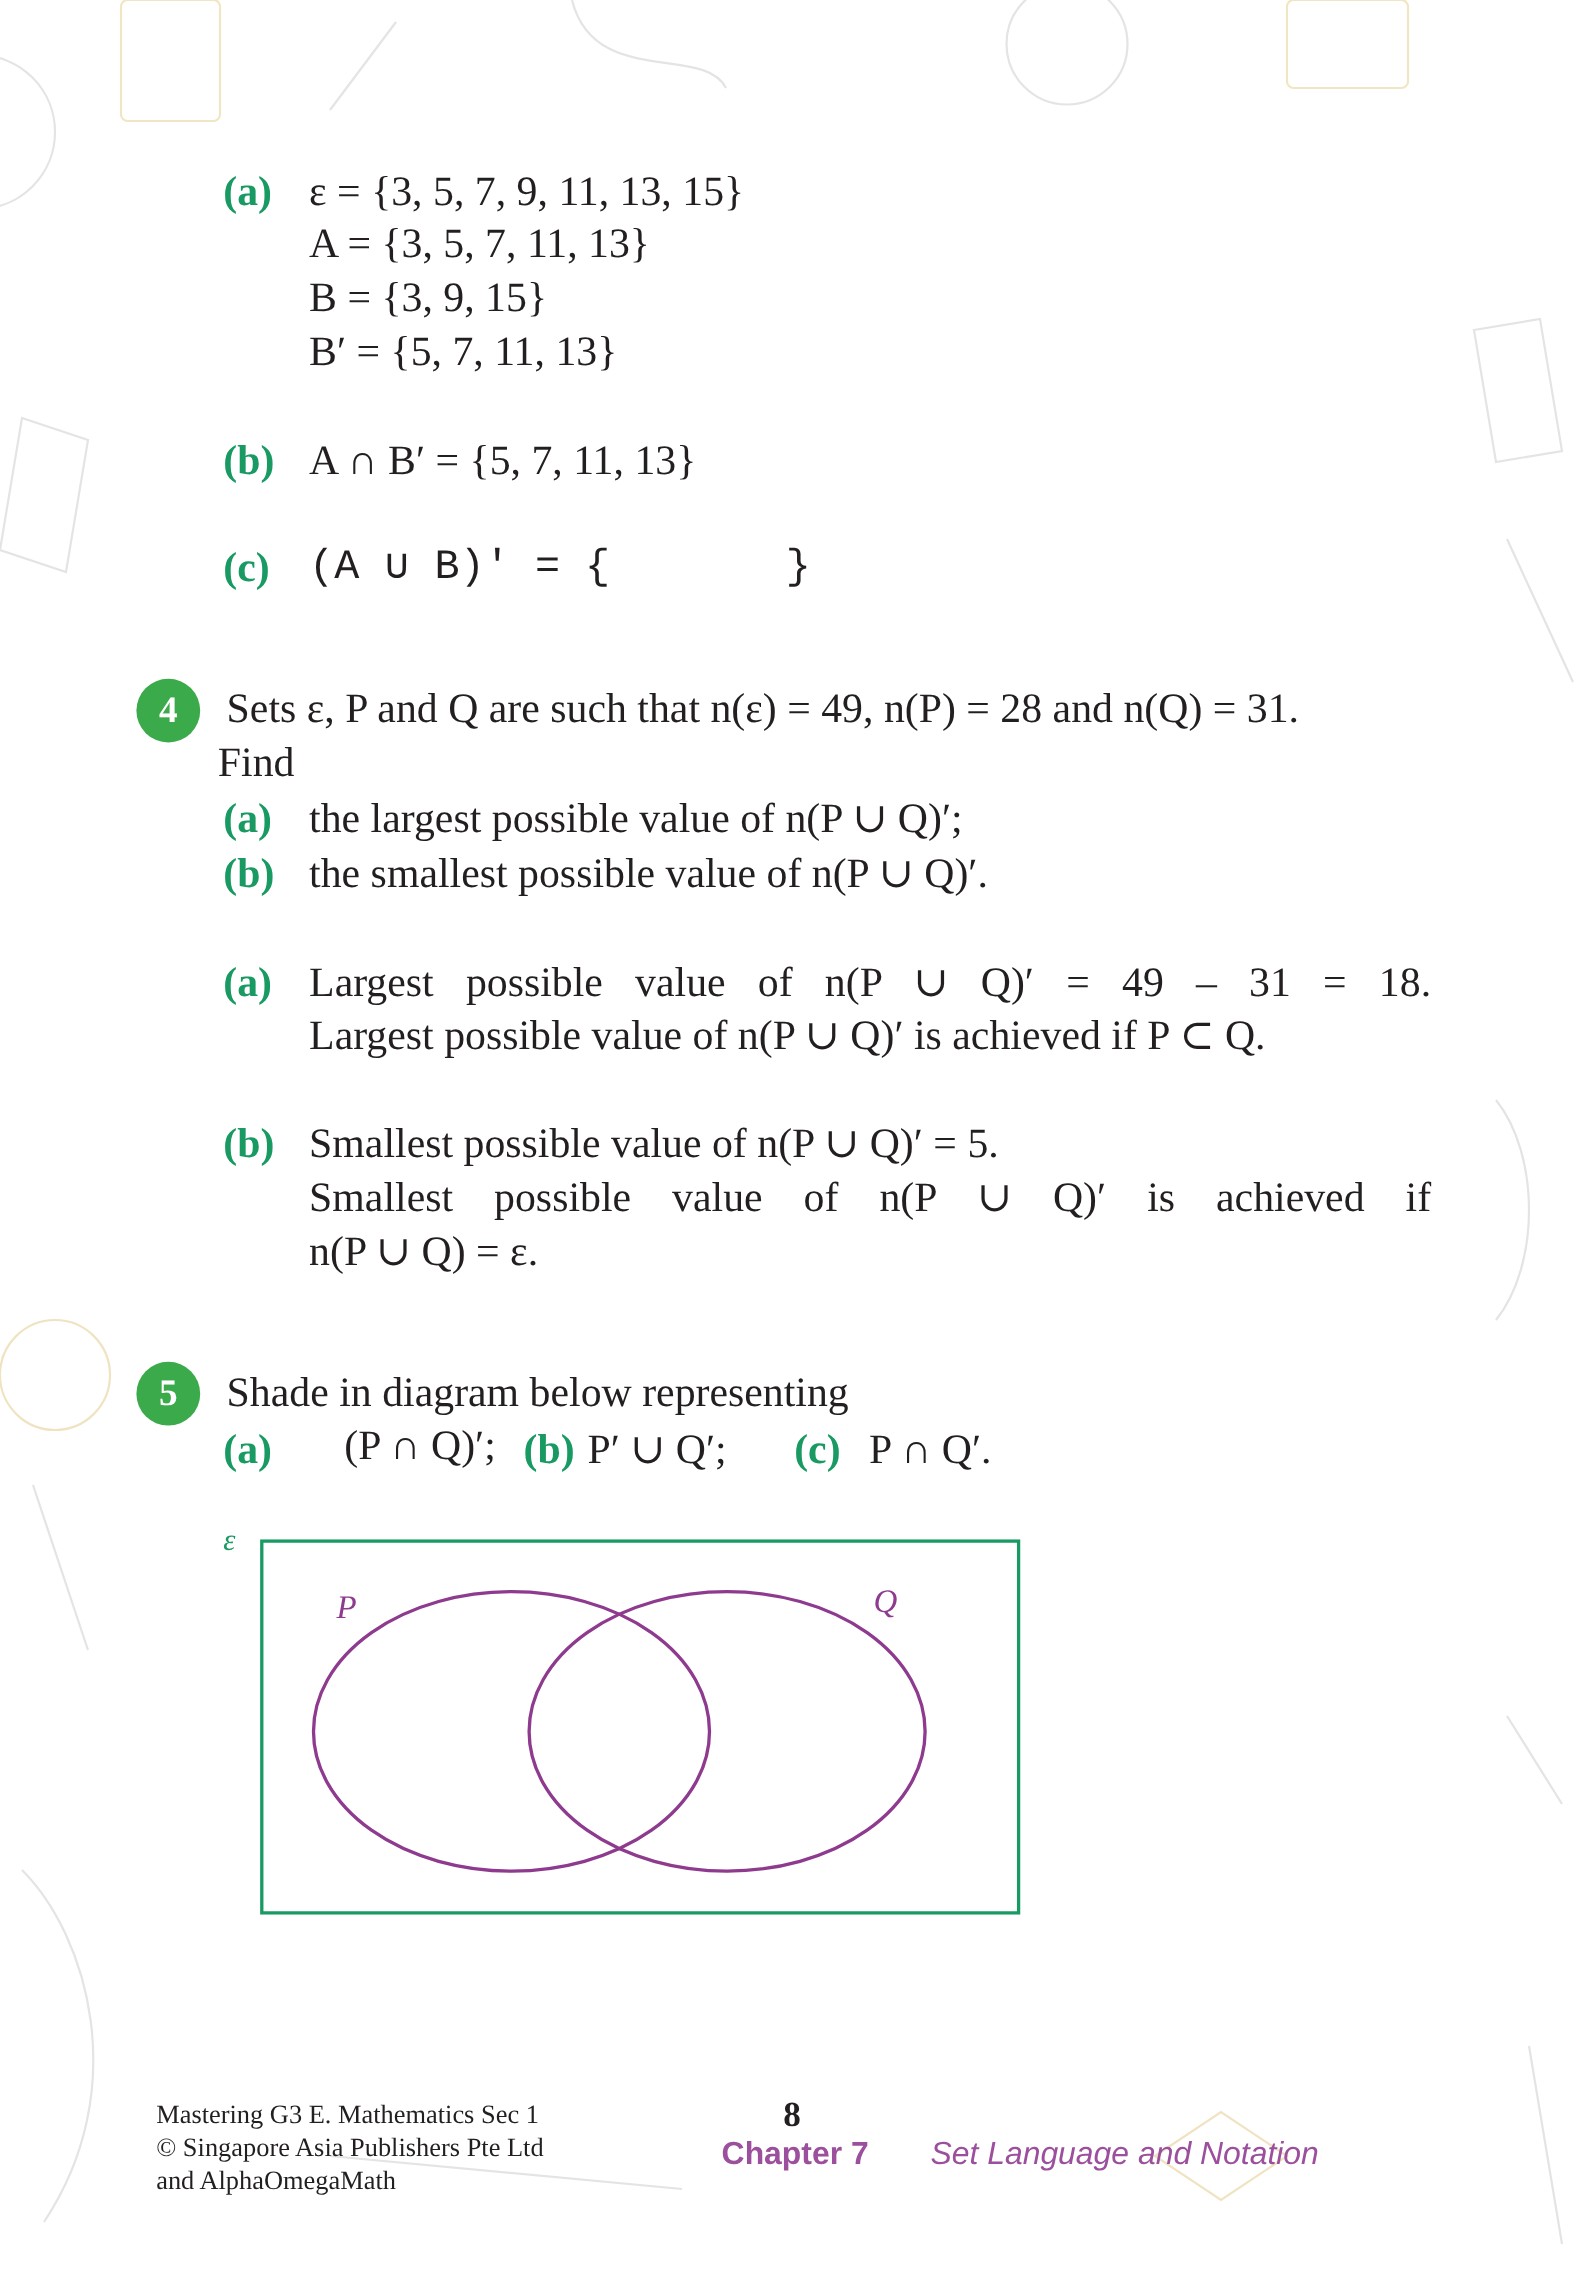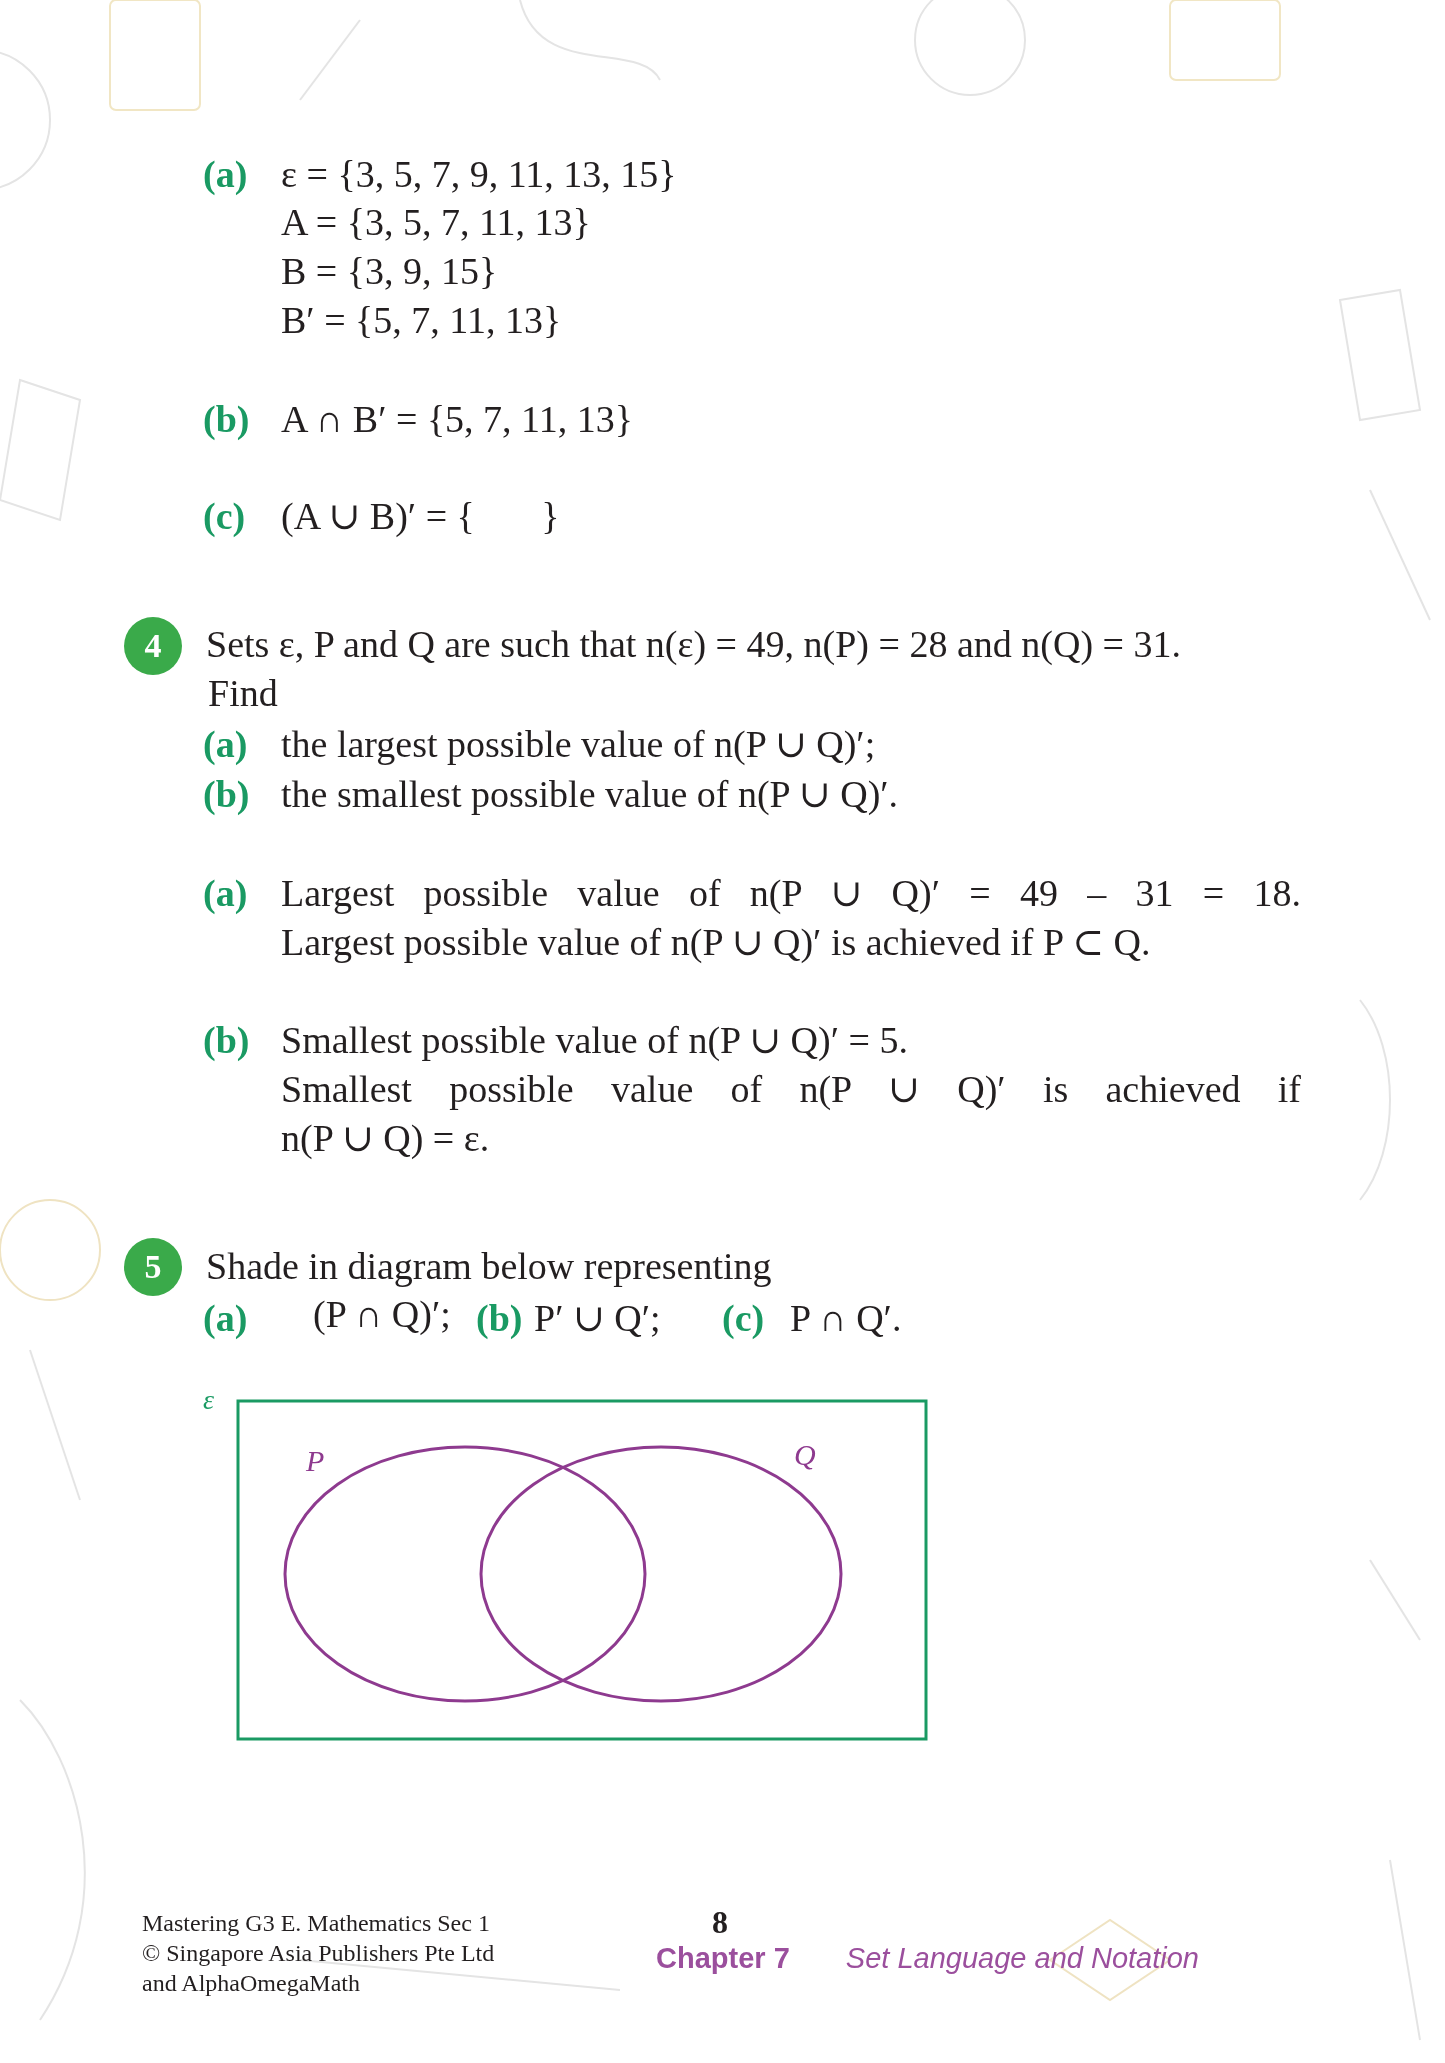--- a/index.html
+++ b/index.html
@@ -57,25 +57,25 @@
 <span class="lbl" style="left:203px; top:152px;">(a)</span>
 <div class="line" style="left:281px; top:152px;">ε = {3, 5, 7, 9, 11, 13, 15}</div>
 <div class="line" style="left:281px; top:200px;">A = {3, 5, 7, 11, 13}</div>
 <div class="line" style="left:281px; top:249px;">B = {3, 9, 15}</div>
 <div class="line" style="left:281px; top:298px;text-align:right;">B′ = {5, 7, 11, 13}</div>
 
 <span class="lbl" style="left:203px; top:397px;">(b)</span>
 <div class="line" style="left:281px; top:397px;">A ∩ B′ = {5, 7, 11, 13}</div>
 
 <span class="lbl" style="left:203px; top:494px;">(c)</span>
-<div class="line" style="left:281px; top:494px; white-space:pre;">(A ∪ B)′ = {       }</div>
+<div class="line" style="left:281px; top:494px; white-space:pre;font-family:Liberation Mono, monospace;">(A ∪ B)′ = {       }</div>
 
 <div class="badge" style="left:124px; top:617px;">4</div>
 <div class="line justify" style="left:206px; top:622px; width:1095px;">Sets ε, P and Q are such that n(ε) = 49, n(P) = 28 and n(Q) = 31.</div>
-<div class="line" style="left:208px; top:671px;">Find</div>
+<div class="line" style="left:198px; top:671px;">Find</div>
 
 <span class="lbl" style="left:203px; top:722px;">(a)</span>
 <div class="line" style="left:281px; top:722px;">the largest possible value of n(P ∪ Q)′;</div>
 <span class="lbl" style="left:203px; top:772px;">(b)</span>
 <div class="line" style="left:281px; top:772px;">the smallest possible value of n(P ∪ Q)′.</div>
 
 <span class="lbl" style="left:203px; top:871px;">(a)</span>
 <div class="line" style="left:281px; top:871px; width:1020px; text-align:justify; text-align-last:justify;">Largest possible value of n(P ∪ Q)′ = 49 – 31 = 18.</div>
 <div class="line" style="left:281px; top:920px;">Largest possible value of n(P ∪ Q)′ is achieved if P ⊂ Q.</div>
 

